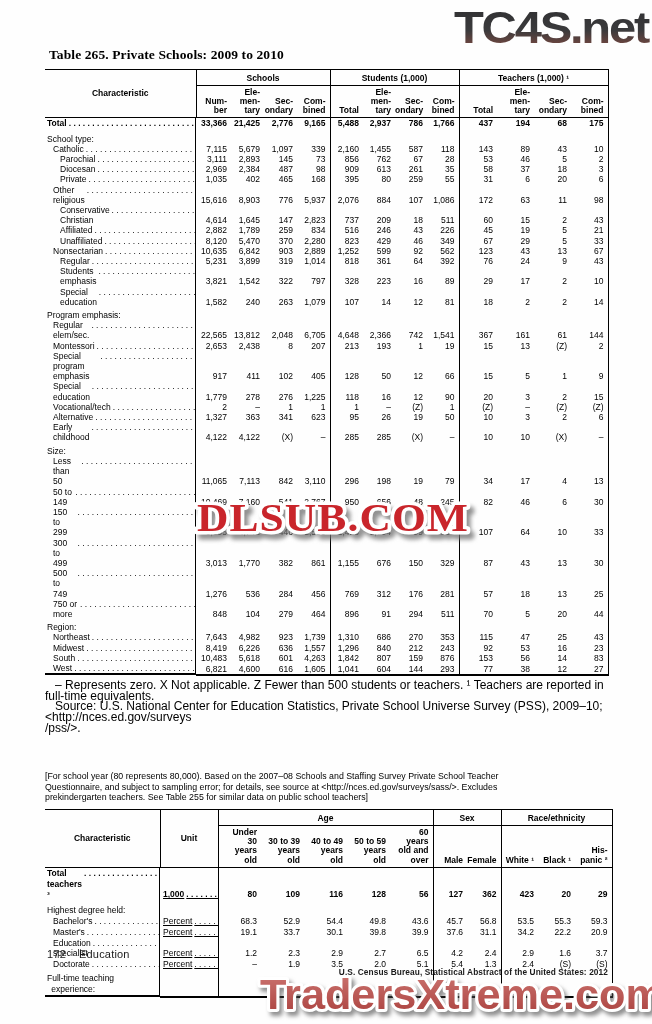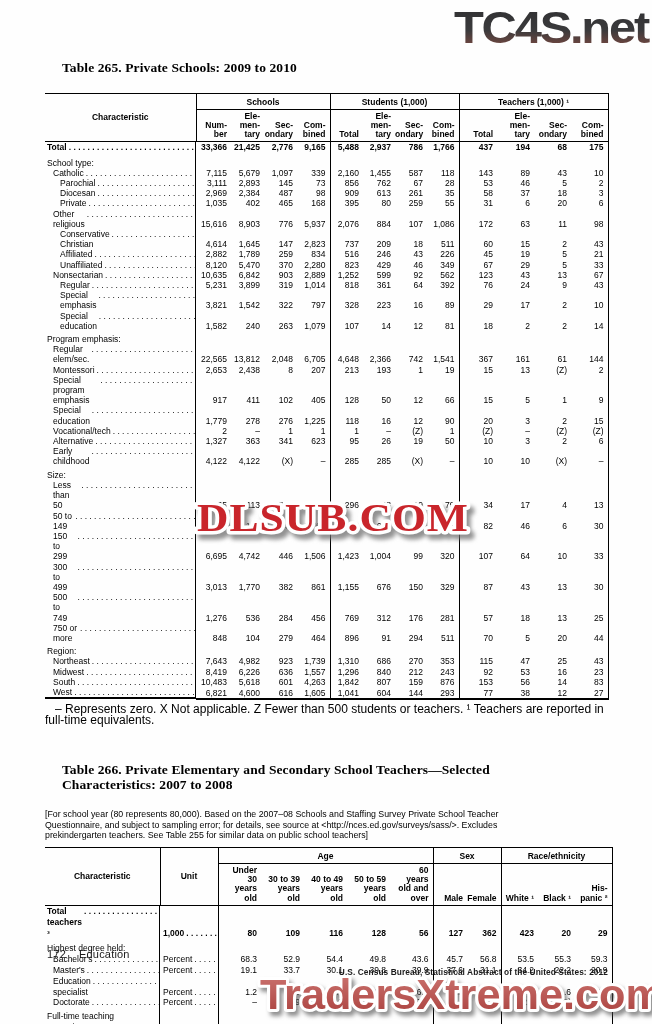--- a/index.html
+++ b/index.html
@@ -5,21 +5,21 @@
   html,body { margin:0; padding:0; background:#ffffff; }
   .page {
     position:relative; width:652px; height:1024px; overflow:hidden;
     background:#fefefe; color:#000;
     font-family:"Liberation Sans", sans-serif;
   }
   .content { position:absolute; left:45px; top:0; width:566px; z-index:1; }
 
   .tbl-title {
     font-family:"Liberation Serif", serif; font-weight:bold;
-    font-size:13.5px; line-height:14.5px; margin:17px; white-space:pre-line;
+    font-size:13.5px; line-height:14.5px; margin:4px; white-space:pre-line;
     letter-spacing:.1px;
   }
   #sec265 .tbl-title { padding-top:44px; }
   #sec266 { margin-top:38px; }
 
   .bracket-note {
     font-size:8.8px; line-height:10.5px; margin:4px 0 0;
     white-space:pre-line;
   }
 
@@ -39,21 +39,21 @@
   tbody tr:last-child td { border-bottom:2px solid #000;align-items:center; }
 
   #t265 tbody td { line-height:10.2px; }
   #t266 tbody td { line-height:10.8px; }
   tbody tr.section td { padding-top:3px; }
   tbody tr.total td { padding-bottom:2px; }
   tr.total { font-weight:bold; }
 
   td.stub { display:flex; align-items:baseline; overflow:hidden; }
   td.stub .t { white-space:pre-line; }
-  td.unit { overflow:hidden; }
+  td.unit { overflow:hidden;text-decoration:underline; }
   td.unit .inner { display:flex; align-items:baseline; overflow:hidden; padding-left:3px; }
   .ind0 { padding-left:2px; }
   .ind1 { padding-left:8px; }
   .ind2 { padding-left:15px; }
   .ldr { flex:1 1 auto; overflow:hidden; white-space:nowrap; margin-left:2px; }
   .ldr::after { content:" . . . . . . . . . . . . . . . . . . . . . . . . . . . . . . . . . . . . . . . . . . . . ."; }
   td.num { text-align:right; padding-right:4px; font-variant-numeric:tabular-nums; }
 
   .fn { font-size:12px; line-height:10.6px; margin:4px 0 0; text-indent:10px; white-space:pre-line; }
   .fn + .fn { margin-top:0; }
@@ -352,21 +352,21 @@
               <td class="num">361</td>
               <td class="num">64</td>
               <td class="num gend">392</td>
               <td class="num">76</td>
               <td class="num">24</td>
               <td class="num">9</td>
               <td class="num gend">43</td>
             </tr>
             <tr>
               <td class="stub ind2">
-                <span class="t">Special emphasis</span>
+                <span class="t">Students emphasis</span>
                 <span class="ldr"></span>
               </td>
               <td class="num">3,821</td>
               <td class="num">1,542</td>
               <td class="num">322</td>
               <td class="num gend">797</td>
               <td class="num">328</td>
               <td class="num">223</td>
               <td class="num">16</td>
               <td class="num gend">89</td>
@@ -746,25 +746,25 @@
               <td class="num">144</td>
               <td class="num gend">293</td>
               <td class="num">77</td>
               <td class="num">38</td>
               <td class="num">12</td>
               <td class="num gend">27</td>
             </tr>
           </tbody>
         </table>
       <p class="fn">– Represents zero. X Not applicable. Z Fewer than 500 students or teachers. ¹ Teachers are reported in full-time equivalents.</p>
+      <p class="fn">Source: U.S. National Center for Education Statistics, Private School Universe Survey (PSS), 2009–10; &lt;http://nces.ed.gov/surveys
+/pss/&gt;.</p>
     </section>
 
     <section id="sec266">
-      <h2 class="tbl-title">Table 266. Private Elementary and Secondary School Teachers—Selected
-Characteristics: 2007 to 2008</h2>
       <p class="bracket-note">[For school year (80 represents 80,000). Based on the 2007–08 Schools and Staffing Survey Private School Teacher
 Questionnaire, and subject to sampling error; for details, see source at &lt;http://nces.ed.gov/surveys/sass/&gt;. Excludes
 prekindergarten teachers. See Table 255 for similar data on public school teachers]</p>
       <table id="t266">
         <colgroup>
           <col style="width:115px">
             <col style="width:58px">
           <col style="width:43px">
             <col style="width:43px">
             <col style="width:43px">

